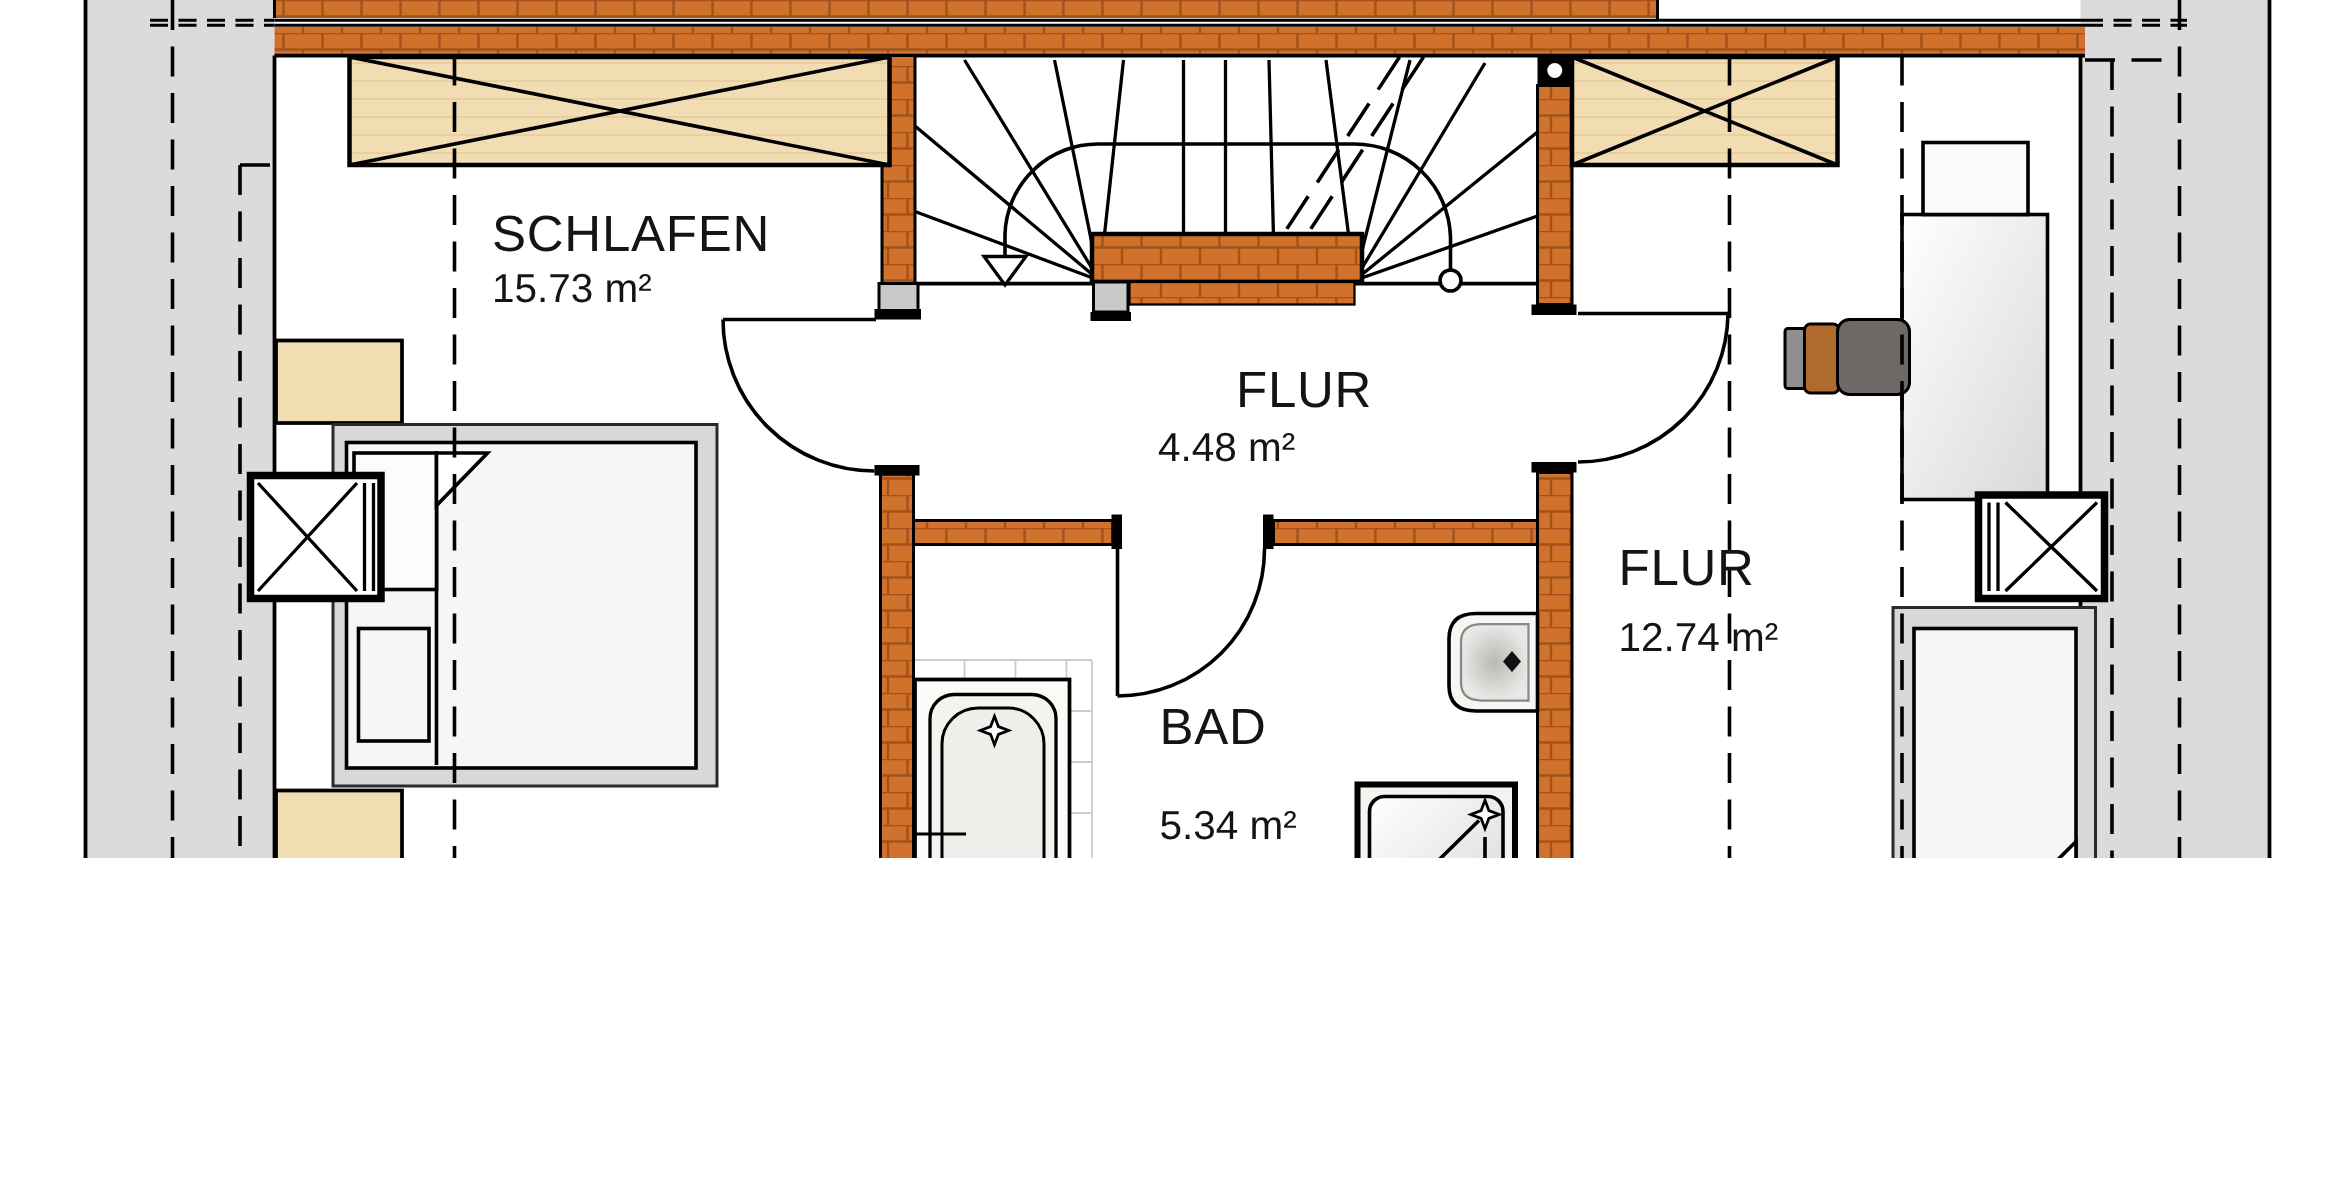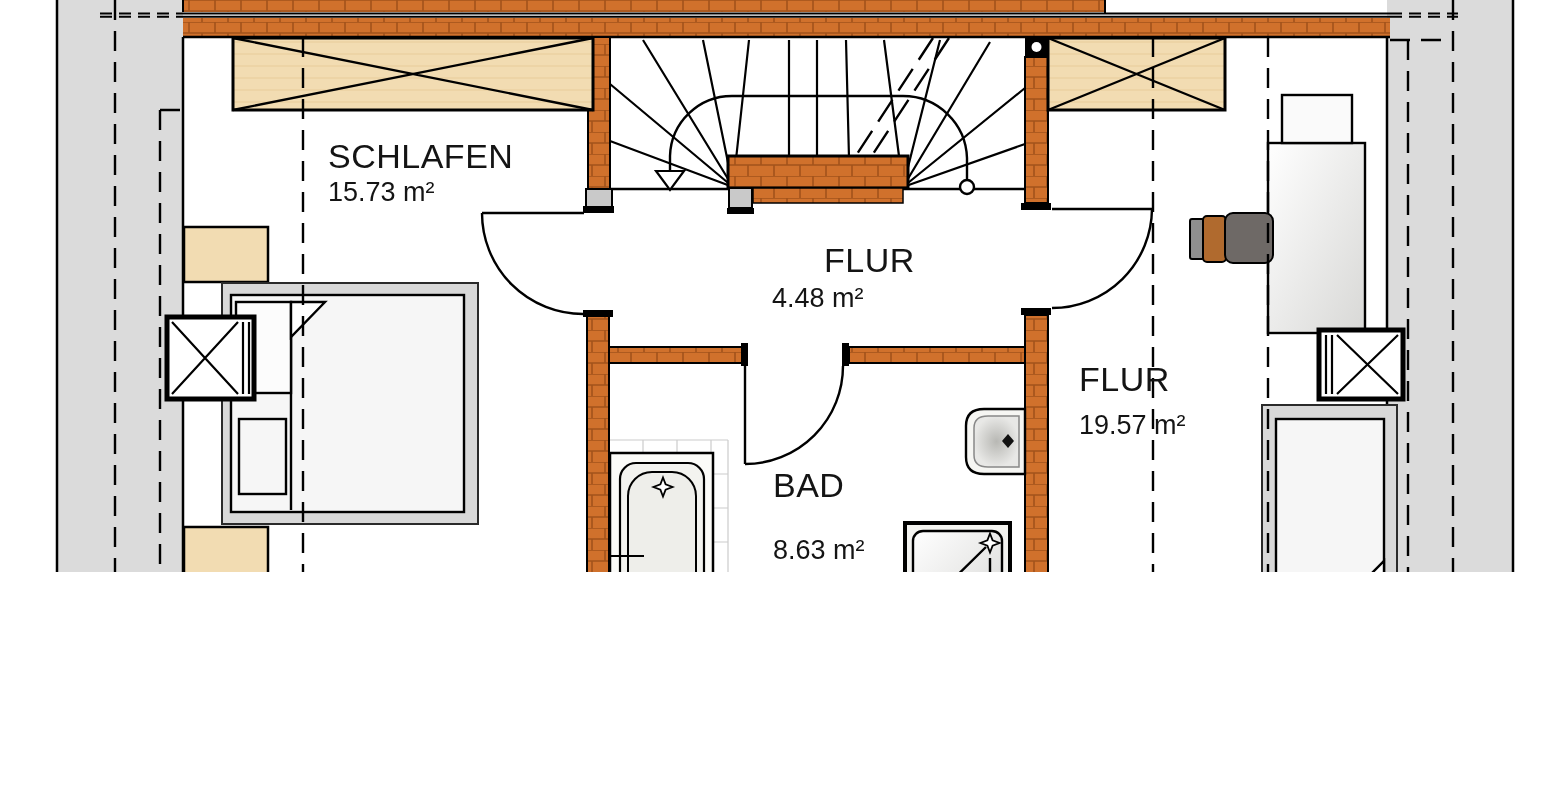--- a/index.html
+++ b/index.html
@@ -225,17 +225,17 @@
   <rect x="1048" y="37" width="339" height="636" fill="none"></rect>
 </svg>
 
   <div class="room-label" style="left:328px;top:139px">SCHLAFEN</div>
   <div class="room-area" style="left:328px;top:179px">15.73 m²</div>
 
   <div class="room-label" style="left:824px;top:243px">FLUR</div>
   <div class="room-area" style="left:772px;top:285px">4.48 m²</div>
 
   <div class="room-label" style="left:773px;top:468px">BAD</div>
-  <div class="room-area" style="left:773px;top:537px">8.63 m²</div>
+  <div class="room-area" style="left:773px;top:537px">5.34 m²</div>
 
   <div class="room-label" style="left:1079px;top:362px">FLUR</div>
-  <div class="room-area" style="left:1079px;top:412px">19.57 m²</div>
+  <div class="room-area" style="left:1079px;top:412px">12.74 m²</div>
 </div>
 
 </body></html>

